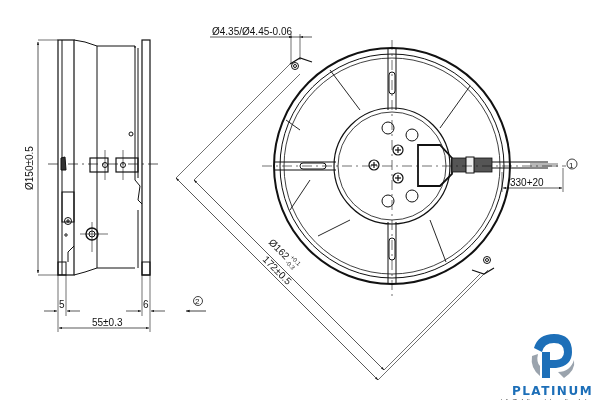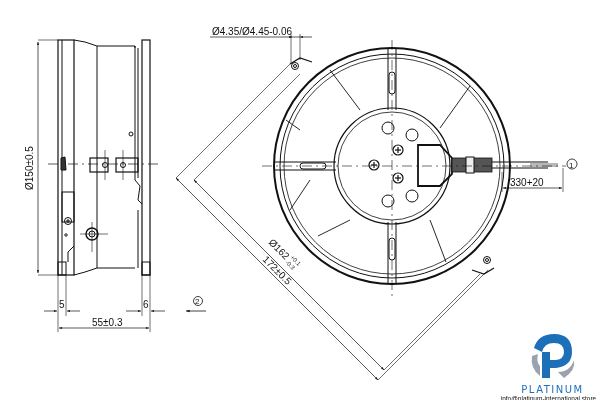--- a/index.html
+++ b/index.html
@@ -1,21 +1,21 @@
 <!DOCTYPE html>
 <html><head>
 <meta charset="utf-8">
 <style>
   html, body { margin: 0; padding: 0; background: #ffffff; }
   body { width: 600px; height: 400px; overflow: hidden; position: relative; font-family: "Liberation Sans", sans-serif; }
   #drawing { position: absolute; left: 0; top: 0; width: 600px; height: 400px; }
   .dim-text { font-family: "Liberation Sans", sans-serif; font-size: 10px; fill: #111; }
   .dim-small { font-family: "Liberation Sans", sans-serif; font-size: 6px; fill: #111; }
   .brand { position: absolute; left: 505px; top: 330px; width: 95px; text-align: center; }
-  .brand-name { font-family: "DejaVu Sans", sans-serif; font-weight: normal; font-size: 10px; letter-spacing: 1.5px; color: #1d6fb8; margin-top: -2px; }
+  .brand-name { font-family: "DejaVu Sans", sans-serif; font-weight: bold; font-size: 12px; letter-spacing: 1.5px; color: #1d6fb8; margin-top: -2px; }
   .brand-url { font-family: "Liberation Sans", sans-serif; font-size: 6.5px; color: #111; white-space: nowrap; margin-left: -8px; }
 </style>
 </head>
 <body>
 
 <svg id="drawing" viewBox="0 0 600 400" xmlns="http://www.w3.org/2000/svg">
   <defs>
     <marker id="arr" viewBox="0 0 10 10" refX="9" refY="5" markerWidth="5" markerHeight="5" orient="auto-start-reverse">
       <path d="M0,2 L10,5 L0,8 z" fill="#111"></path>
     </marker>

